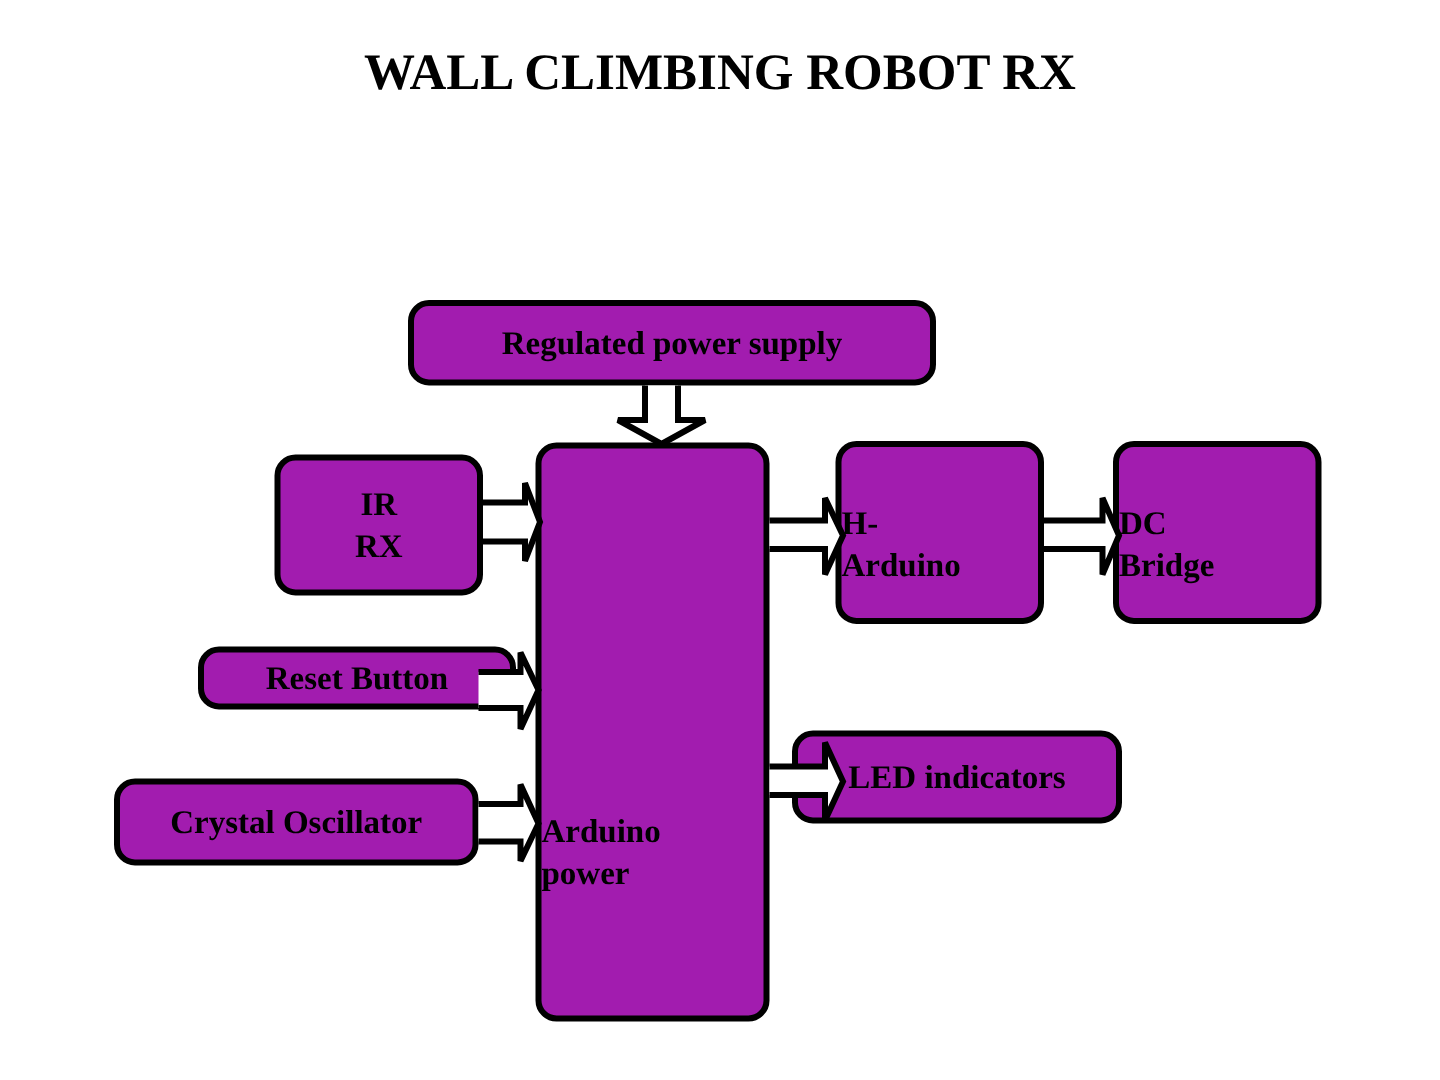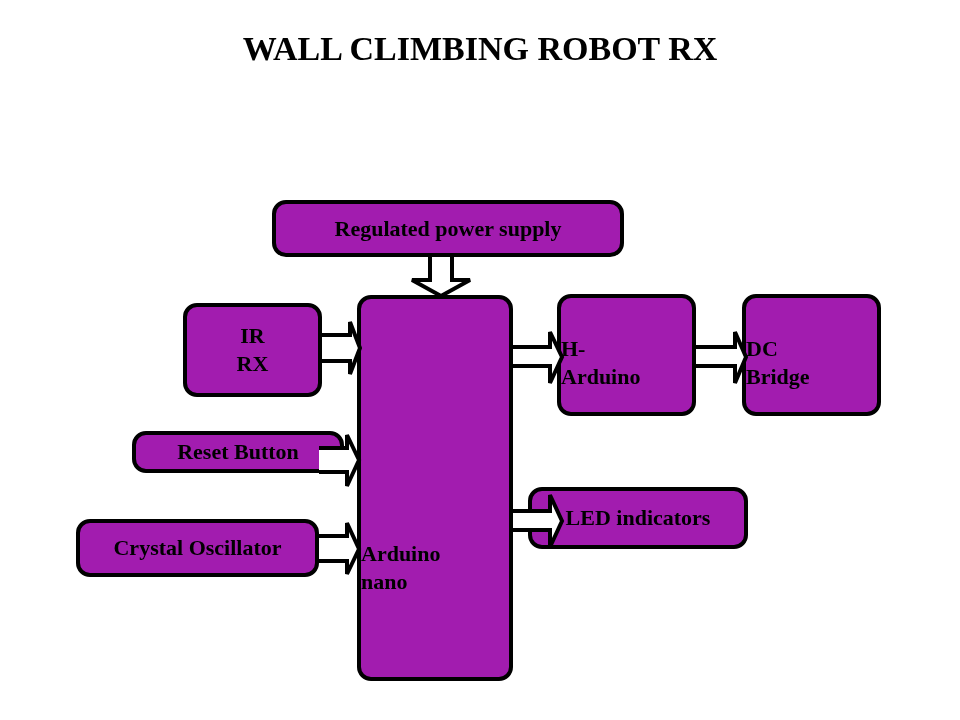--- a/index.html
+++ b/index.html
@@ -30,21 +30,21 @@
 <div class="box" style="left:107px; top:431px; width:212px; height:42px;margin-left:25px;">
   <span>Reset Button</span>
 </div>
 
 <div class="box" style="left:76px; top:519px; width:243px; height:58px;text-align:center;">
   <span>Crystal Oscillator</span>
 </div>
 
 <div class="box top" style="left:357px; top:295px; width:156px; height:386px; flex-direction:column; padding-top:160px;">
   <span>Arduino</span>
-  <span>nano</span>
+  <span>power</span>
 </div>
 
 <div class="box top" style="left:557px; top:294px; width:139px; height:122px; flex-direction:column; padding-top:16px;">
   <span>H-</span>
   <span>Arduino</span>
 </div>
 
 <div class="box top" style="left:742px; top:294px; width:139px; height:122px; flex-direction:column; padding-top:16px;">
   <span>DC</span>
   <span>Bridge</span>

